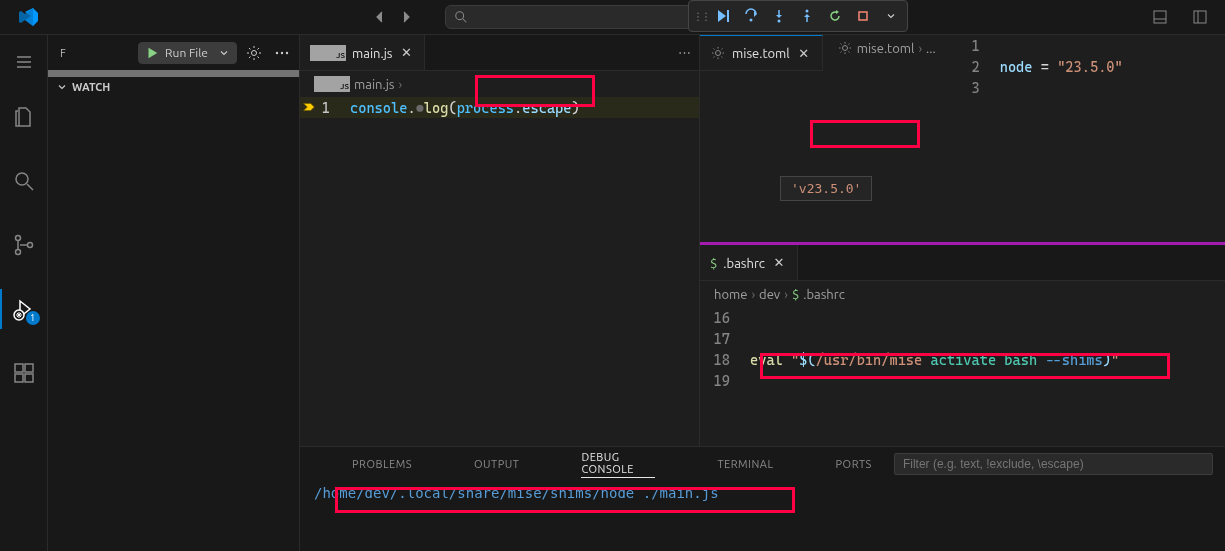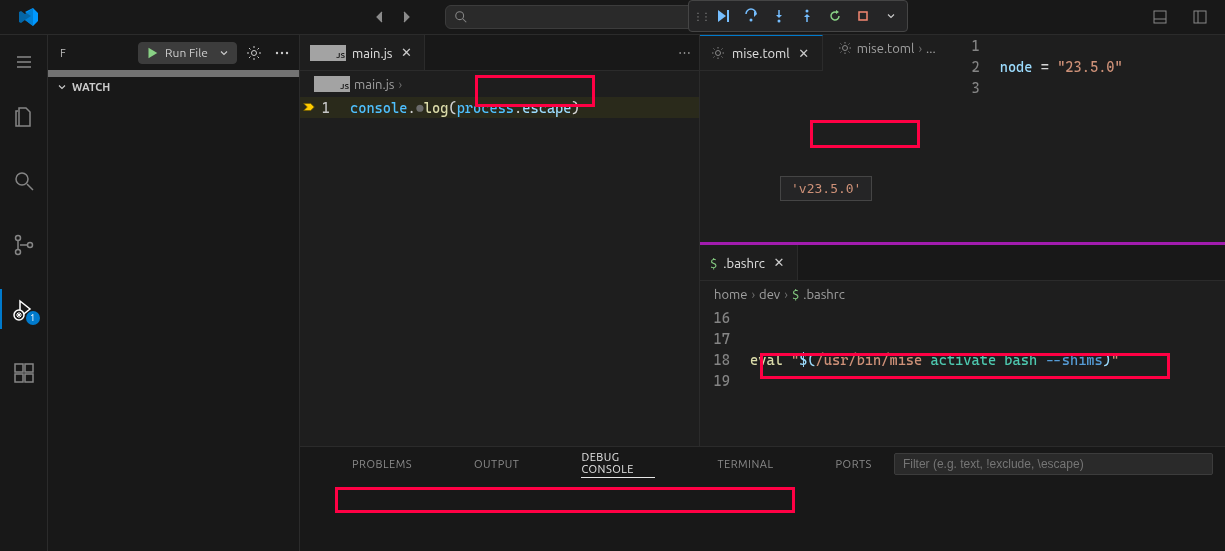--- a/index.html
+++ b/index.html
@@ -385,20 +385,23 @@
 
     <div class="console-panel">
       <div class="cp-tabs">
         <div class="cp-tab">PROBLEMS</div>
         <div class="cp-tab">OUTPUT</div>
         <div class="cp-tab active">DEBUG CONSOLE</div>
         <div class="cp-tab">TERMINAL</div>
         <div class="cp-tab">PORTS</div>
         <input class="cp-filter" placeholder="Filter (e.g. text, !exclude, \escape)" style="">
       </div>
+      <div class="cp-body">
+        <div class="cp-line">/home/dev/.local/share/mise/shims/node ./main.js</div>
+      </div>
     </div>
   </div>
 </div>
 
 <div class="highlight-box" id="hl-tip" style="top: 75px; left: 475px; width: 120px; height: 32px;"></div>
 <div class="highlight-box" id="hl-ver" style="top: 120px; left: 810px; width: 110px; height: 28px;"></div>
 <div class="highlight-box" id="hl-bash" style="top: 353px; left: 760px; width: 410px; height: 26px;"></div>
 <div class="highlight-box" id="hl-cons" style="top: 487px; left: 335px; width: 460px; height: 26px;"></div>
 
 </body></html>

